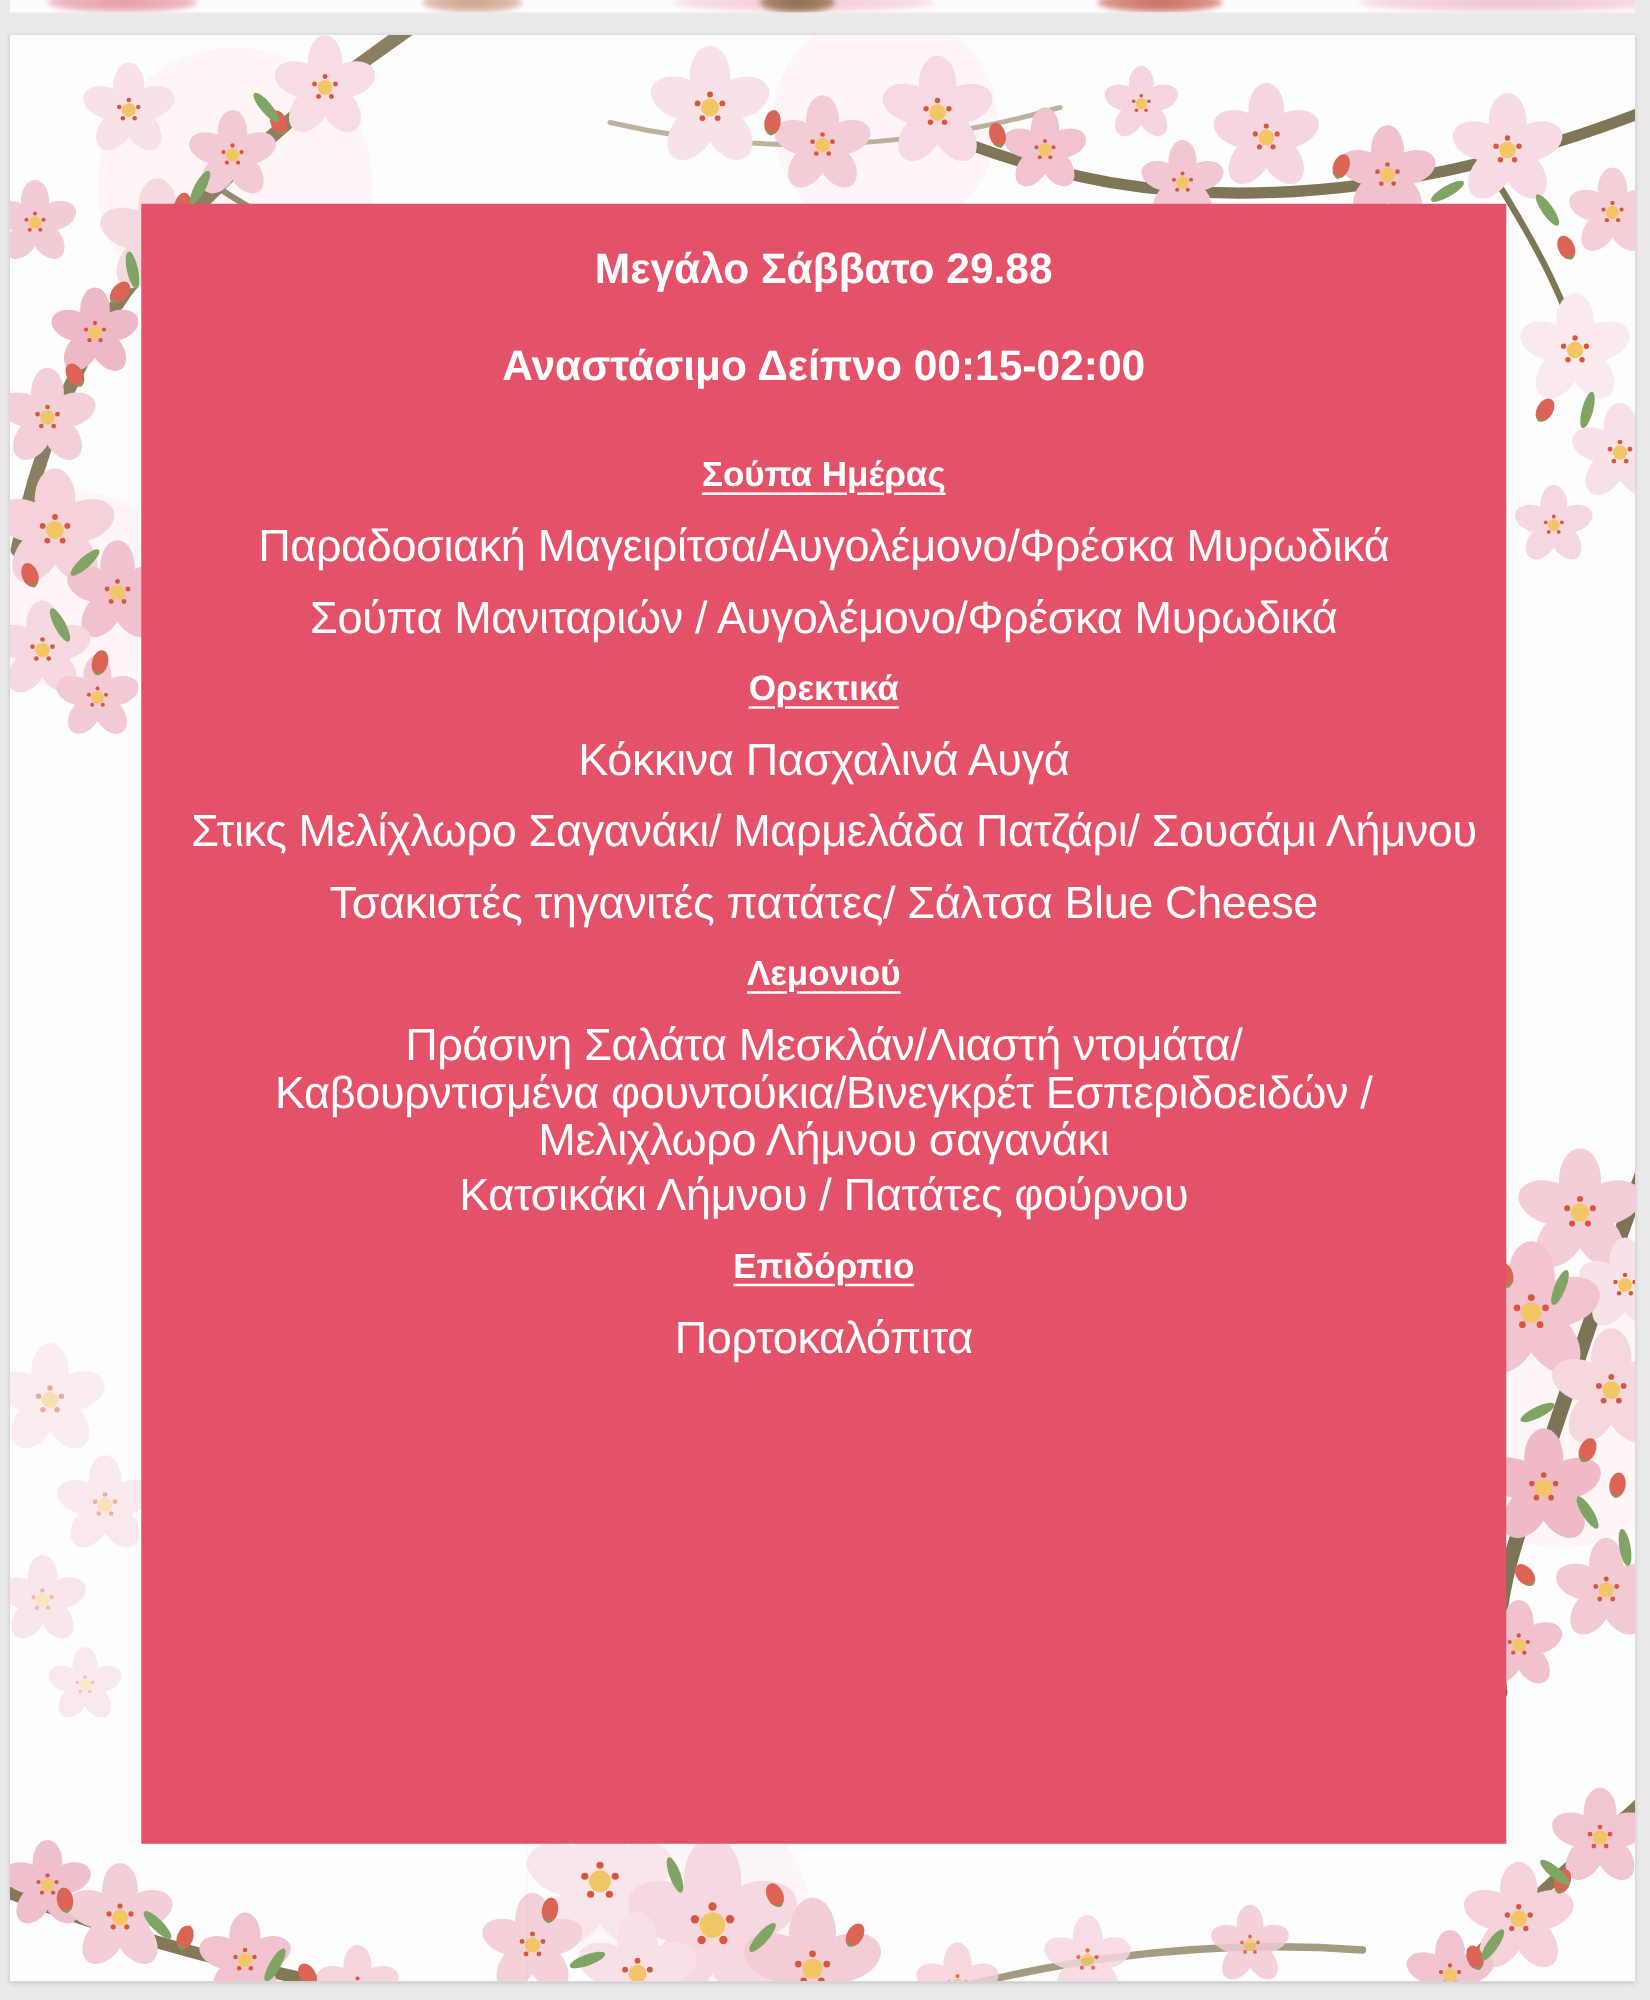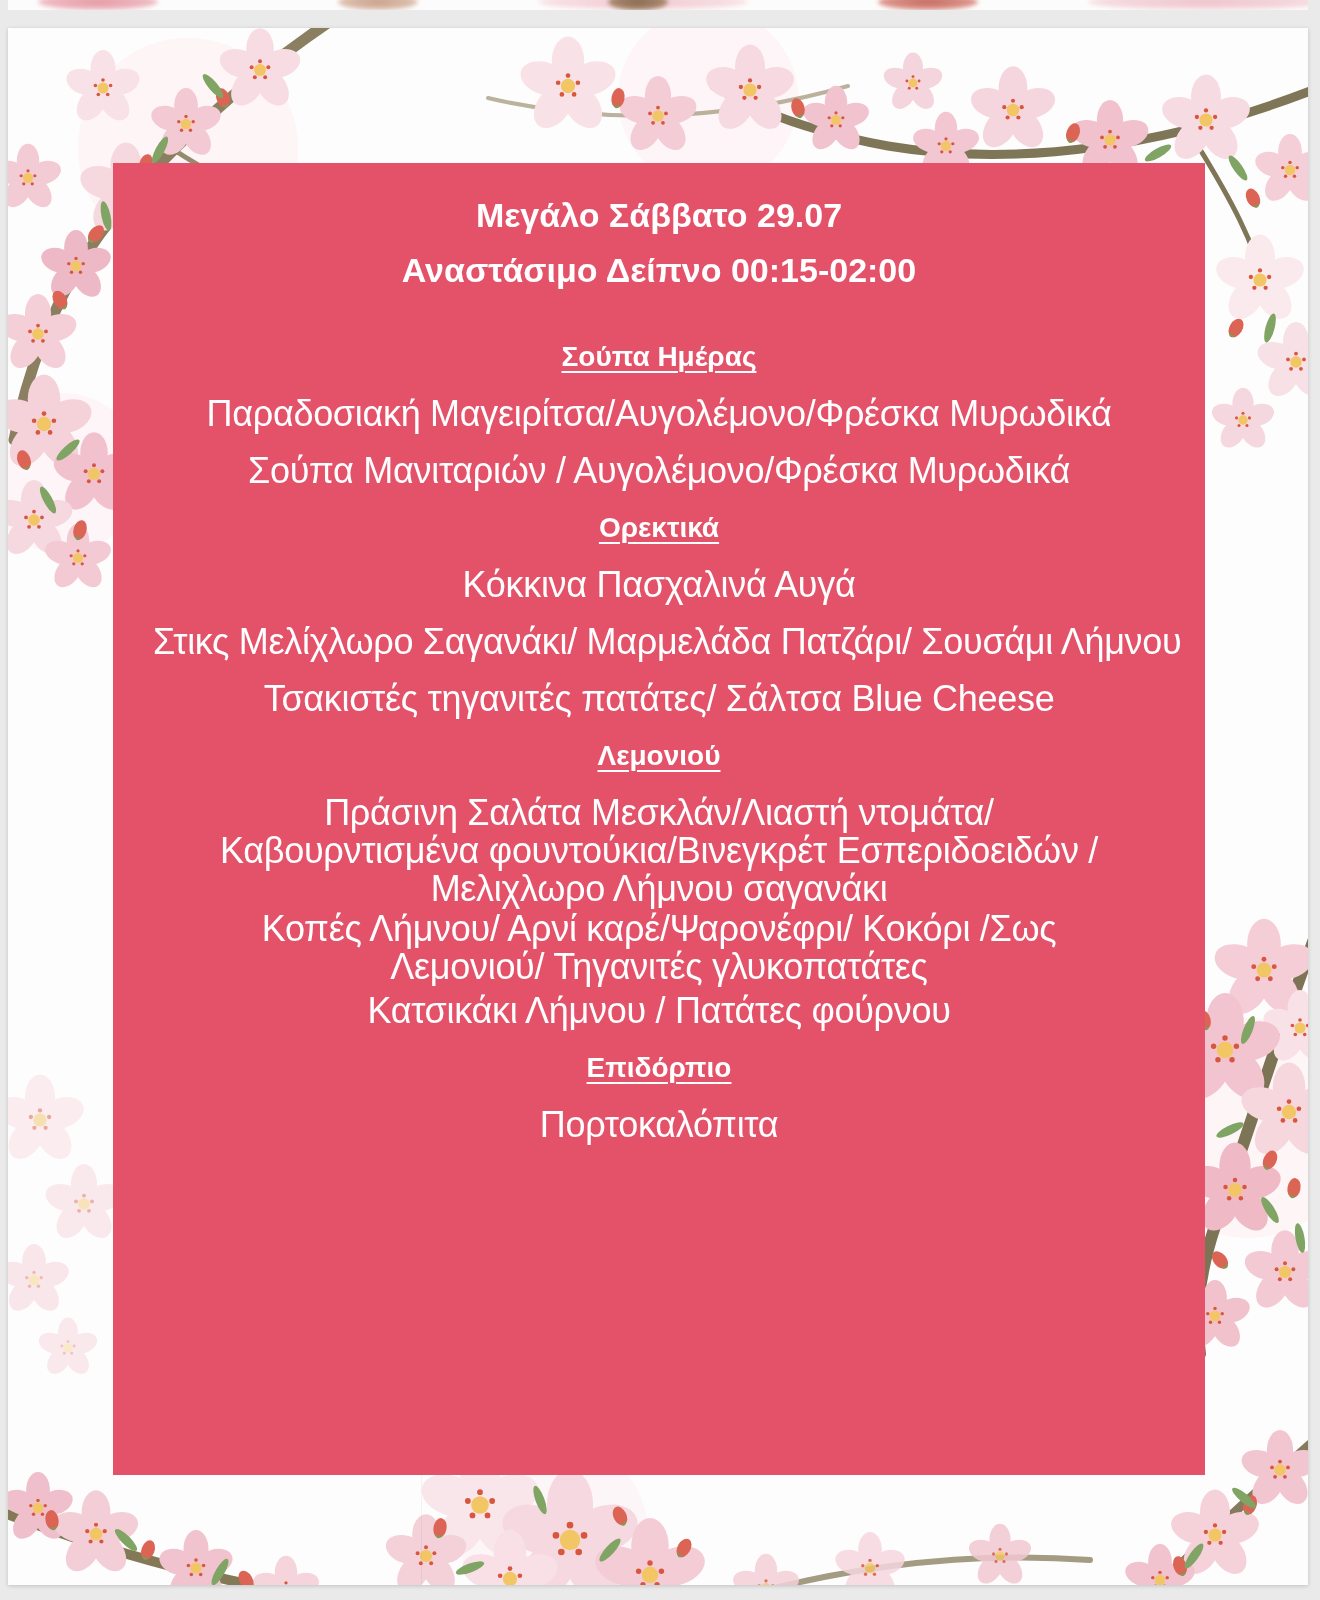--- a/index.html
+++ b/index.html
@@ -32,21 +32,21 @@
   
   .menu-card{
     position:absolute;left:105px;top:135px;width:1092px;height:1312px;
     background:var(--card-background,#e4526a);
     color:var(--card-text,#ffffff);
     text-align:center;
     padding:31px 40px 0 40px;
     overflow:hidden;
   }
   .title{font-size:34px;font-weight:bold;line-height:42px;white-space:nowrap}
-  .mt28{margin-top:13px}
+  .mt28{margin-top:36px}
   .hdr{
     font-size:28px;font-weight:bold;line-height:38px;white-space:nowrap;
     text-decoration:underline;text-decoration-thickness:2px;text-underline-offset:5px;
   }
   .mt47{margin-top:47px}
   .row{margin-top:19px}
   .m2{margin-top:2px}
   .m12{margin-top:6px}
   .item{font-size:36px;line-height:38px;letter-spacing:-0.3px}
   .nowrap{white-space:nowrap}
@@ -211,34 +211,33 @@
 
     <use href="#fl" transform="translate(32 1092) scale(1.2)" color="#f7dde3" opacity=".5"></use>
     <use href="#fl" transform="translate(76 1176) scale(1.05)" color="#f4d0d9" opacity=".45"></use>
     <use href="#fl" transform="translate(26 1252) scale(.95)" color="#f1c5d0" opacity=".4"></use>
     <use href="#fl" transform="translate(60 1320) scale(.8)" color="#f1c5d0" opacity=".35"></use>
   </svg>
 
   <div class="seam"></div>
 
   <div class="menu-card">
-    <div class="title">Μεγάλο Σάββατο 29.07</div>
+    <div class="title">Μεγάλο Σάββατο 29.88</div>
     <div class="title mt28">Αναστάσιμο Δείπνο 00:15-02:00</div>
 
     <div class="hdr mt47">Σούπα Ημέρας</div>
     <div class="row item nowrap">Παραδοσιακή Μαγειρίτσα/Αυγολέμονο/Φρέσκα Μυρωδικά</div>
     <div class="row item nowrap">Σούπα Μανιταριών / Αυγολέμονο/Φρέσκα Μυρωδικά</div>
 
     <div class="hdr row">Ορεκτικά</div>
     <div class="row item nowrap">Κόκκινα Πασχαλινά Αυγά</div>
     <div class="row item nowrap">Στικς Μελίχλωρο Σαγανάκι/ Μαρμελάδα Πατζάρι/ Σουσάμι Λήμνου</div>
     <div class="row item nowrap">Τσακιστές τηγανιτές πατάτες/ Σάλτσα Blue Cheese</div>
 
     <div class="hdr row">Λεμονιού</div>
     <div class="row item wrap">Πράσινη Σαλάτα Μεσκλάν/Λιαστή ντομάτα/Καβουρντισμένα φουντούκια/Βινεγκρέτ Εσπεριδοειδών /Μελιχλωρο Λήμνου σαγανάκι</div>
 
-    <div class="item wrap m2">Κοπές Λήμνου/ Αρνί καρέ/Ψαρονέφρι/ Κοκόρι /Σως Λεμονιού/ Τηγανιτές γλυκοπατάτες</div>
     <div class="item nowrap m12">Κατσικάκι Λήμνου / Πατάτες φούρνου</div>
 
     <div class="hdr row">Επιδόρπιο</div>
     <div class="row item nowrap">Πορτοκαλόπιτα</div>
   </div>
 </div>
 
 </body></html>

